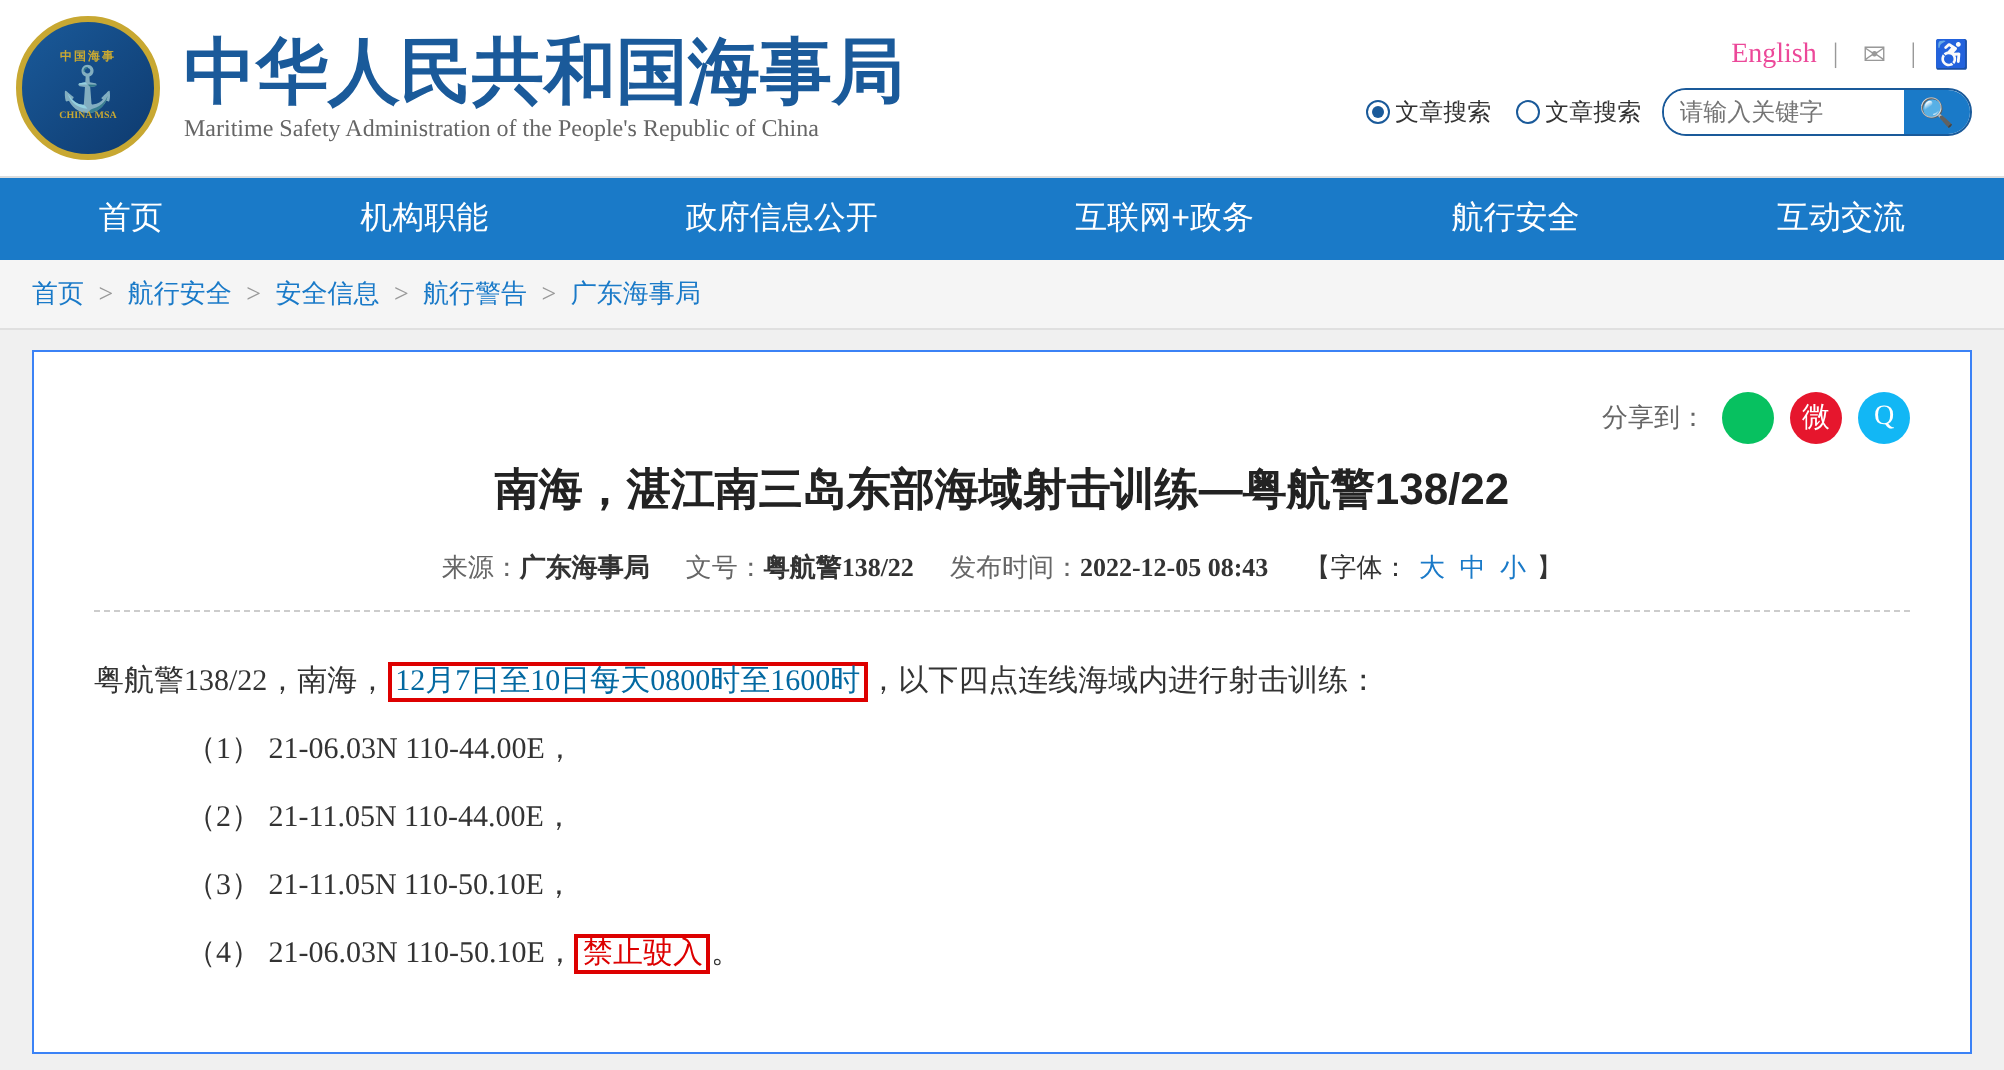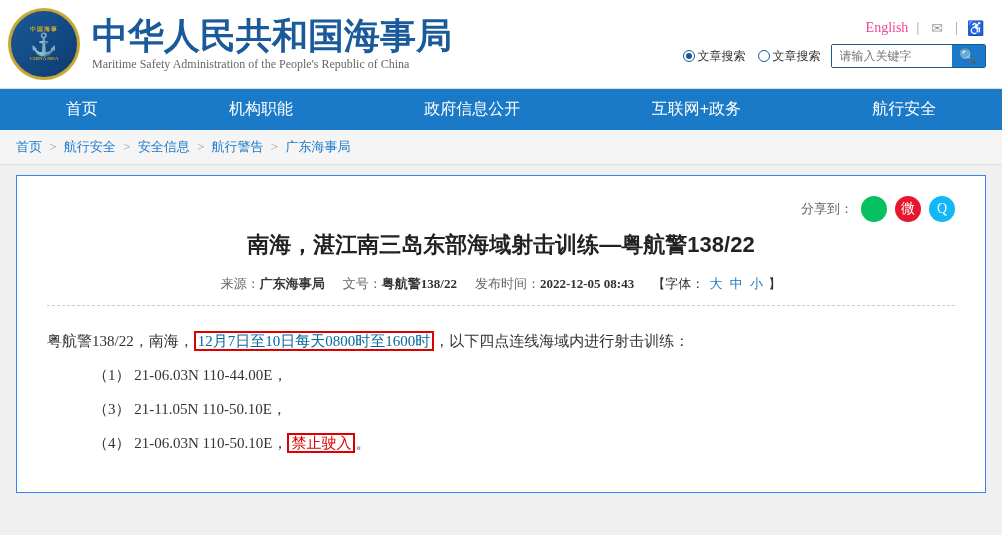--- a/index.html
+++ b/index.html
@@ -120,21 +120,21 @@
       content: '';
       width: 6px; height: 6px;
       border-radius: 50%;
       background: #1a5a9a;
       position: absolute;
       top: 2px; left: 2px;
     }
     .search-input-wrap {
       display: flex;
       border: 1px solid #1a5a9a;
-      border-radius: 2px;
+      border-radius: 12px;
       overflow: hidden;
     }
     .search-input {
       border: none;
       outline: none;
       padding: 3px 8px;
       font-size: 12px;
       width: 120px;
       color: #999;
     }
@@ -297,20 +297,21 @@
     </div>
   </div>
 </div>
 
 <nav class="nav">
   <a class="nav-item" href="#">首页</a>
   <a class="nav-item" href="#">机构职能</a>
   <a class="nav-item" href="#">政府信息公开</a>
   <a class="nav-item" href="#">互联网+政务</a>
   <a class="nav-item" href="#">航行安全</a>
+  <a class="nav-item" href="#">互动交流</a>
 </nav>
 
 <div class="breadcrumb">
   <a href="#">首页</a>
   <span> &gt; </span>
   <a href="#">航行安全</a>
   <span> &gt; </span>
   <a href="#">安全信息</a>
   <span> &gt; </span>
   <a href="#">航行警告</a>
@@ -348,18 +349,19 @@
       <a href="#">小</a>
       <span>】</span>
     </span>
   </div>
 
   <div class="article-body">
     <p>
       <span>粤航警138/22，南海，</span><span class="highlight-red">12月7日至10日每天0800时至1600时</span><span>，以下四点连线海域内进行射击训练：</span>
     </p>
     <p class="indent">（1）  21-06.03N  110-44.00E，</p>
+    <p class="indent">（2）  21-11.05N  110-44.00E，</p>
     <p class="indent">（3）  21-11.05N  110-50.10E，</p>
     <p class="indent">
       <span>（4）  21-06.03N  110-50.10E，</span><span class="highlight-red-text">禁止驶入</span><span>。</span>
     </p>
   </div>
 </div>
 
 </body></html>

